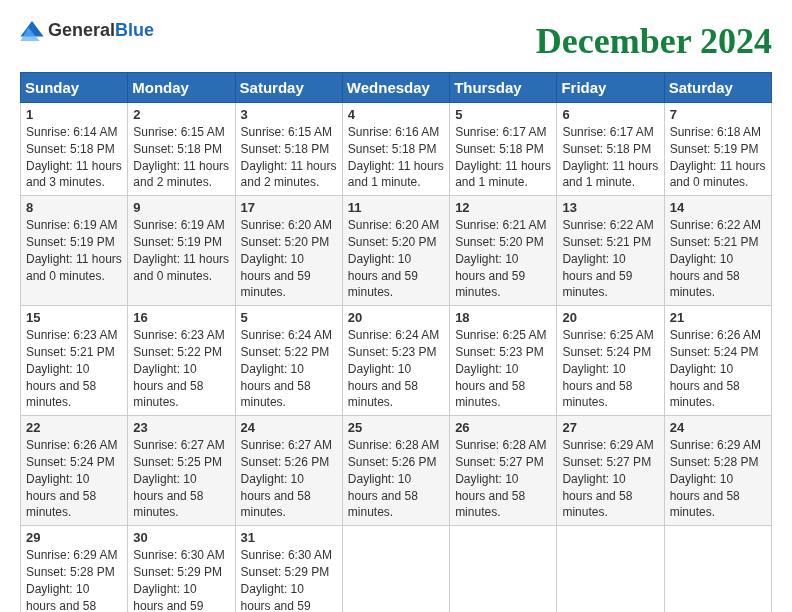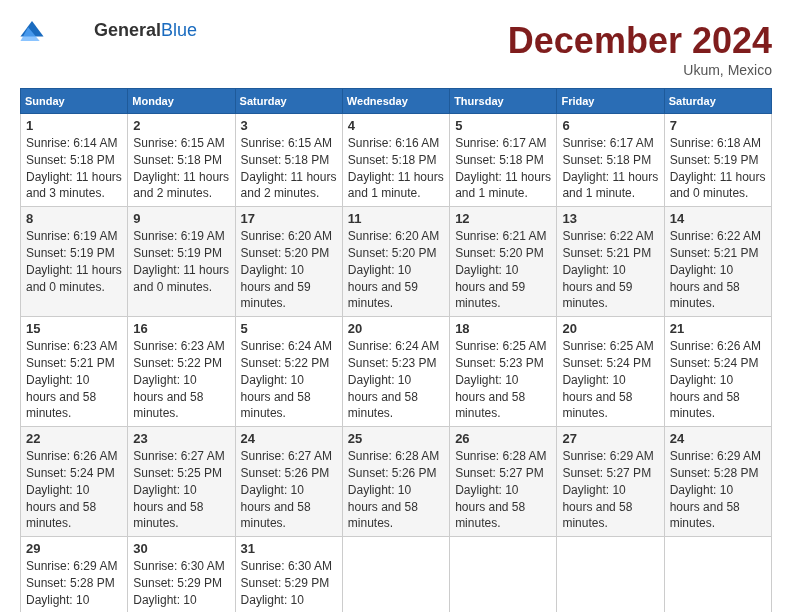--- a/index.html
+++ b/index.html
@@ -24,35 +24,36 @@
     .logo-icon {
       width: 24px;
       height: 20px;
     }
     .title-block {
       text-align: right;
     }
     .month-title {
       font-size: 36px;
       font-weight: bold;
-      color: #7f1d1d;
+      color: #15803d;
+      font-family: Liberation Serif, serif;
     }
     .location {
       font-size: 14px;
       color: #555;
     }
     .calendar {
       width: 100%;
       border-collapse: collapse;
       border: 1px solid #ccc;
     }
     .calendar th {
       background-color: #2a6db5;
       color: #fff;
-      font-size: 11px;
+      font-size: 15px;
       font-weight: bold;
       padding: 6px 4px;
       text-align: left;
       border: 1px solid #1e5a9a;
     }
     .calendar td {
       vertical-align: top;
       border: 1px solid #ccc;
       padding: 4px 5px;
       width: 14.28%;
@@ -82,26 +83,25 @@
 </head>
 <body>
 
 <div class="header">
   <div class="logo">
     <svg class="logo-icon" viewBox="0 0 30 26" xmlns="http://www.w3.org/2000/svg">
       <polygon points="15,0 30,20 0,20" fill="#1a6bbf"></polygon>
       <polygon points="10,8 25,26 0,26" fill="#5aabff" opacity="0.7"></polygon>
     </svg>
     <div>
-      <span style="font-size:18px;font-weight:bold;color:#333;margin-left:46px;">General</span><span style="font-size:18px;font-weight:normal;color:#1a6bbf;">Blue</span>
+      <span style="font-size:18px;font-weight:bold;color:#333;">General</span><span style="font-size:18px;font-weight:bold;color:#1a6bbf;">Blue</span>
     </div>
   </div>
   <div class="title-block">
     <div class="month-title">December 2024</div>
-    <div class="location">Ukum, Mexico</div>
   </div>
 </div>
 
 <table class="calendar">
   <thead>
     <tr>
     <th>Sunday</th>
         <th>Monday</th>
         <th>Saturday</th>
         <th>Wednesday</th>

